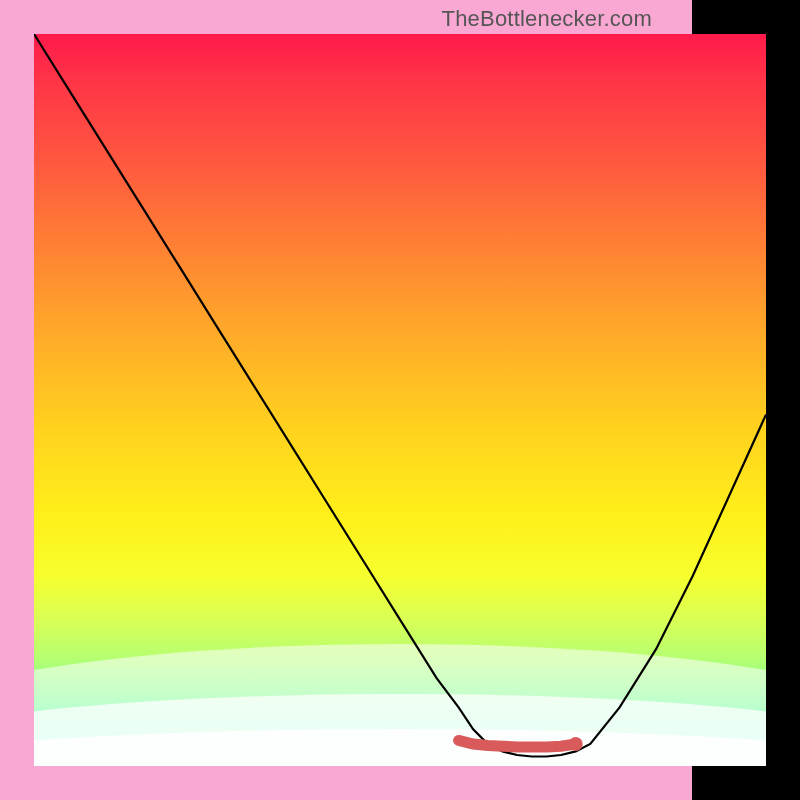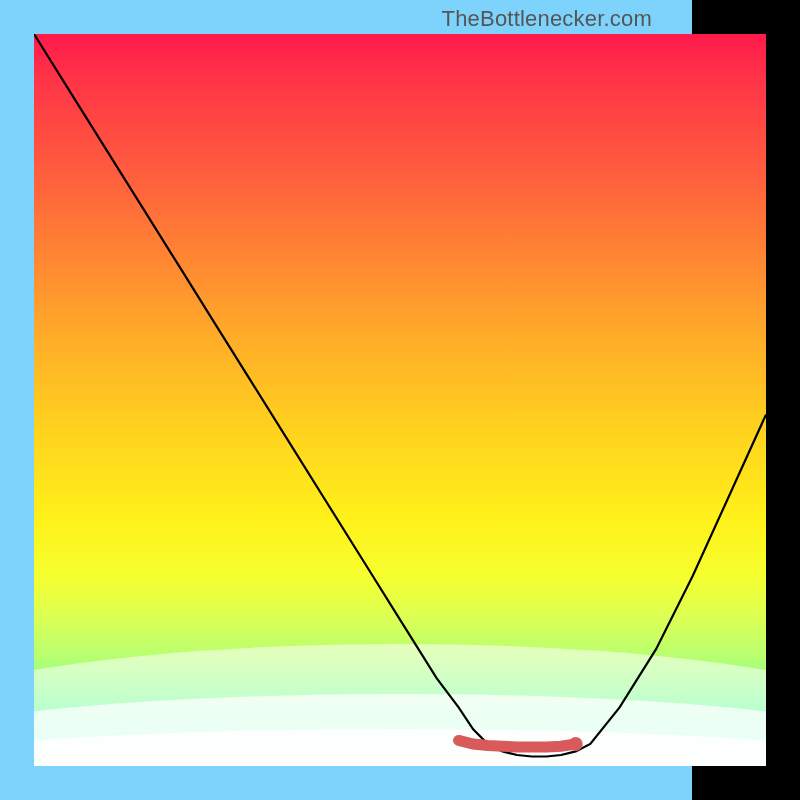--- a/index.html
+++ b/index.html
@@ -7,21 +7,21 @@
     padding: 0;
     width: 800px;
     height: 800px;
     background: #000;
     font-family: Arial, Helvetica, sans-serif;
   }
   .frame {
     position: relative;
     width: 692px;
     height: 800px;
-    background: #7dd3fc;
+    background: #f9a8d4;
   }
   .plot-area {
     position: absolute;
     left: 34px;
     top: 34px;
     width: 732px;
     height: 732px;
     overflow: hidden;
   }
   .gradient-bg {

